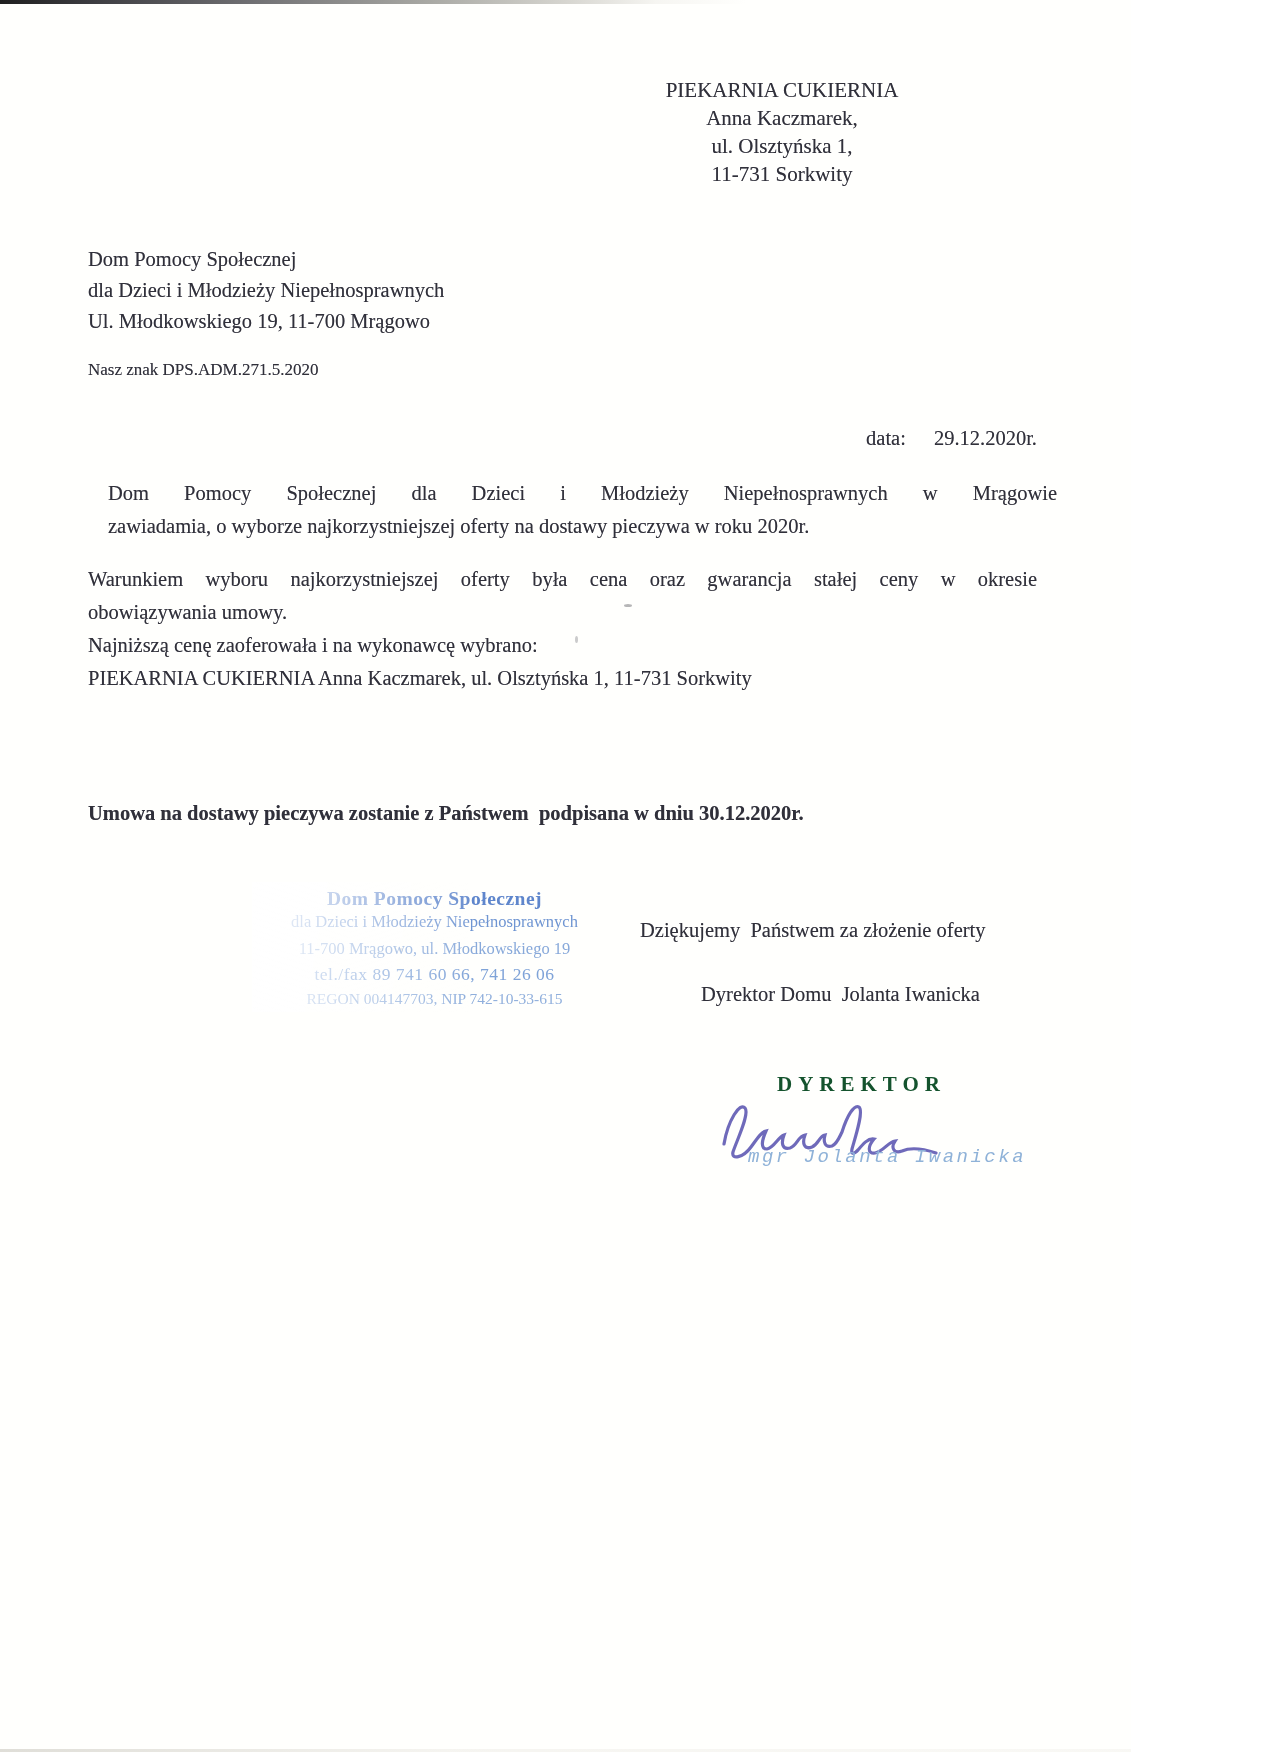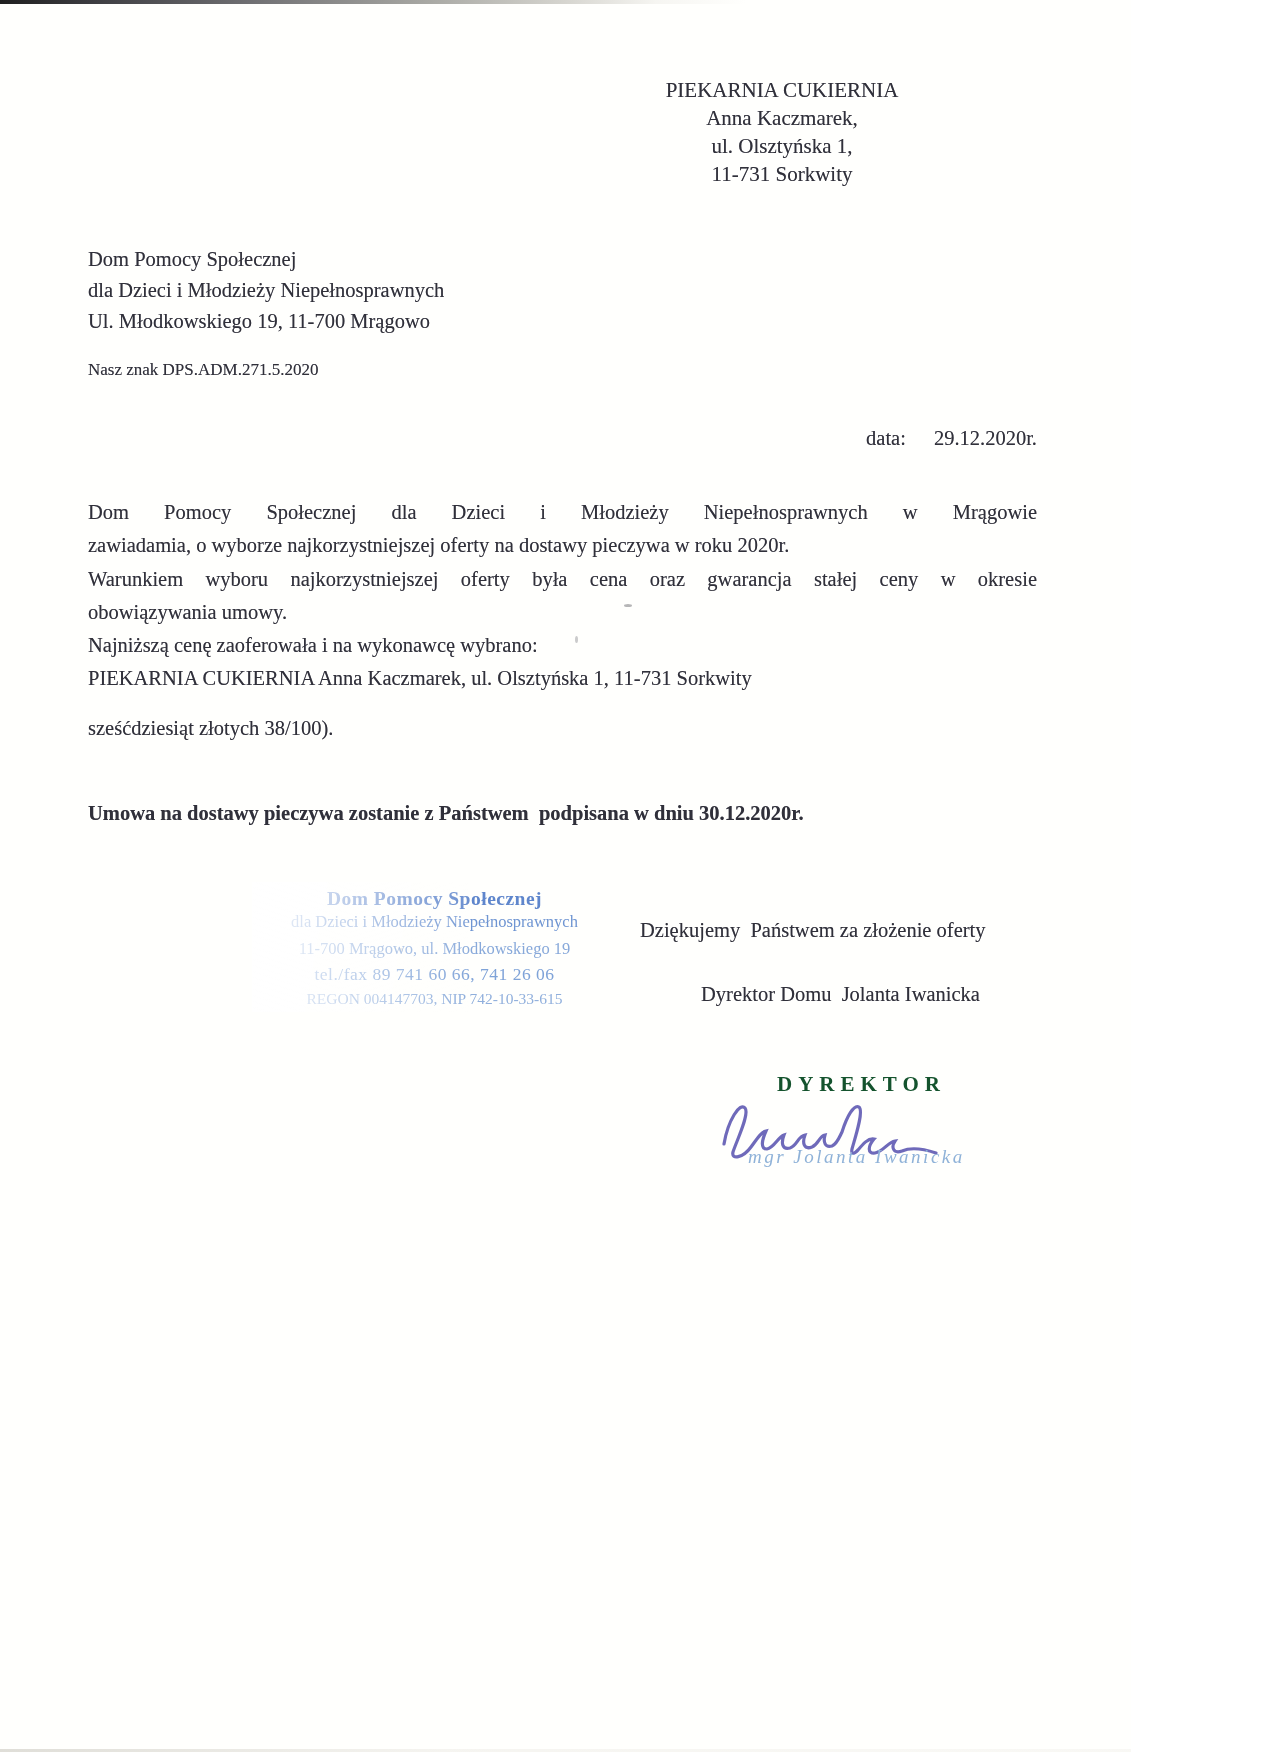--- a/index.html
+++ b/index.html
@@ -26,21 +26,21 @@
   
   .recipient { left: 88px; top: 244px; font-size: 20.5px; line-height: 31px; }
   .reference { left: 88px; top: 360px; font-size: 17px; }
 
   
   .dateline { left: 88px; top: 427px; width: 949px; text-align: right; font-size: 20.5px; }
   .dateline .dlabel { margin-right: 28px; }
 
   
   .para { left: 88px; width: 949px; font-size: 20.5px; line-height: 33px; }
-  .p-notice { top: 496px; }
+  .p-notice { top: 477px; margin-left: 20px; }
   .p-condition { top: 563px; }
   .p-value { top: 711px; line-height: 34px; }
   .p-contract { top: 797px; font-weight: bold; }
   .bold { font-weight: bold; }
 
   
   .stamp {
     left: 262px; top: 888px; width: 345px;
     text-align: center;
     filter: blur(0.4px);
@@ -63,21 +63,21 @@
   
   .sig-title {
     left: 777px; top: 1072px;
     font-size: 21px; font-weight: bold; letter-spacing: 6px;
     color: #14532d; filter: blur(0.5px);
   }
   .sig-scribble { left: 712px; top: 1086px; }
   .sig-name {
     left: 748px; top: 1146px;
     font-style: italic; font-size: 19px; letter-spacing: 2.5px;
-    color: #8fb2d8; filter: blur(0.6px);
+    color: #8fb2d8; filter: blur(0.6px); font-family: Liberation Mono, monospace;
   }
 
   
   .top-edge {
     left: 0; top: 0; width: 100%; height: 4px;
     background: linear-gradient(90deg, #1f1f1f 0%, #3c3c40 8%, #6f6f72 22%, #a9a9a4 38%, #d6d5cf 50%, rgba(240,239,234,0.6) 58%, rgba(255,255,255,0) 66%);
   }
   .right-seam { left: 1222px; top: 0; width: 2px; height: 100%; background: #e8e8e4; opacity: 0.85; }
   .right-tint { left: 1224px; top: 0; width: 40px; height: 100%; background: rgba(250,247,236,0.45); }
   .bottom-edge {
@@ -128,21 +128,20 @@
   </div>
 
   <div class="abs para p-condition ink">
     <div class="just">Warunkiem wyboru najkorzystniejszej oferty była cena oraz gwarancja stałej ceny w okresie</div>
     <div>obowiązywania umowy.</div>
     <div>Najniższą cenę zaoferowała i na wykonawcę wybrano:</div>
     <div>PIEKARNIA CUKIERNIA Anna Kaczmarek, ul. Olsztyńska 1, 11-731 Sorkwity</div>
   </div>
 
   <div class="abs para p-value ink">
-    <div>sześćdziesiąt złotych 38/100).</div>
   </div>
 
   <div class="abs para p-contract ink prewrap">Umowa na dostawy pieczywa zostanie z Państwem  podpisana w dniu 30.12.2020r.</div>
 
   <div class="abs stamp">
     <div class="s1">Dom Pomocy Społecznej</div>
     <div class="s2">dla Dzieci i Młodzieży Niepełnosprawnych</div>
     <div class="s3">11-700 Mrągowo, ul. Młodkowskiego 19</div>
     <div class="s4">tel./fax 89 741 60 66, 741 26 06</div>
     <div class="s5">REGON 004147703, NIP 742-10-33-615</div>

